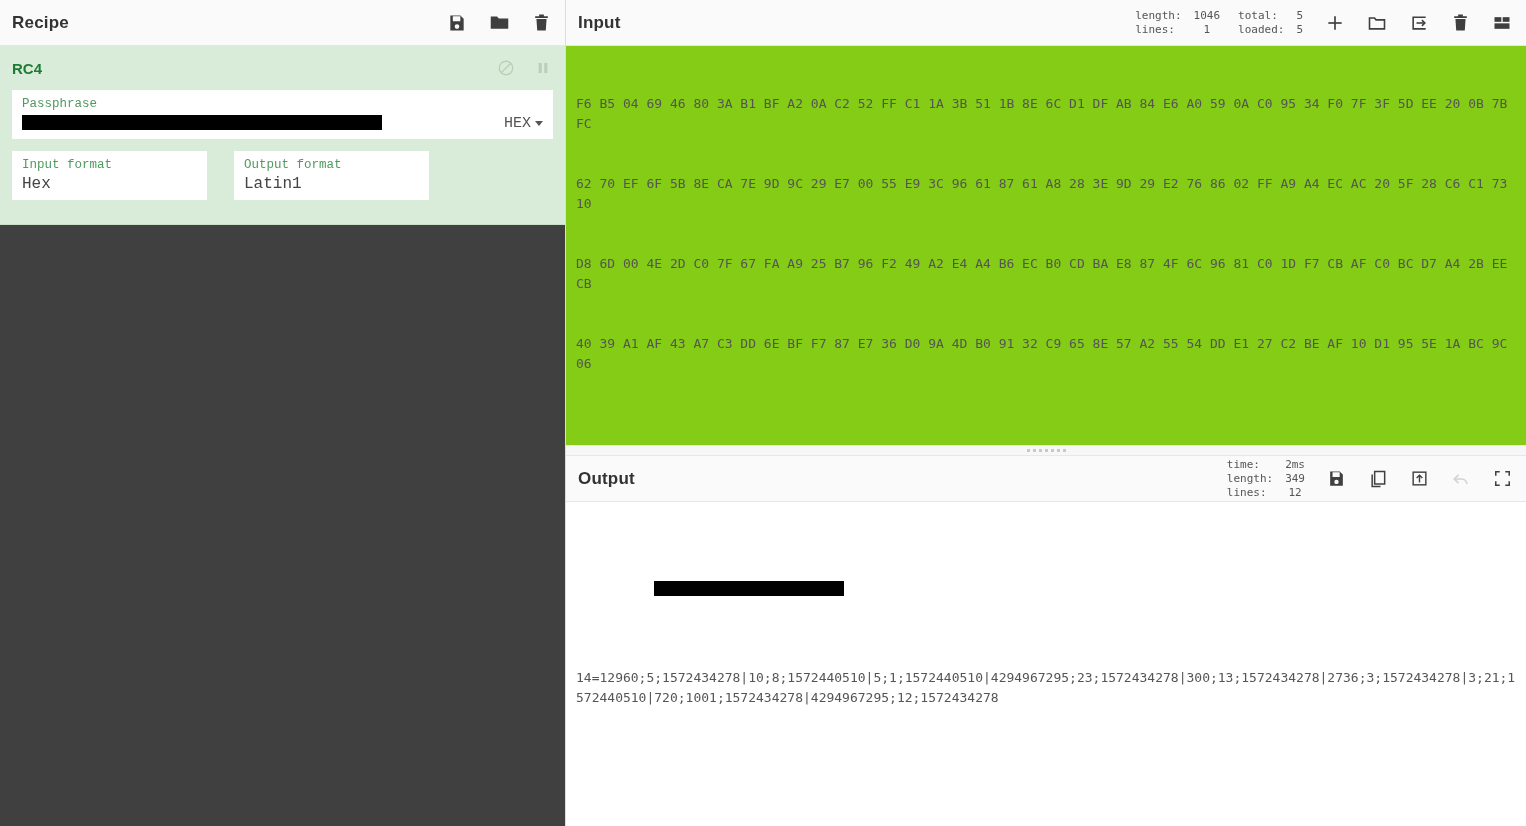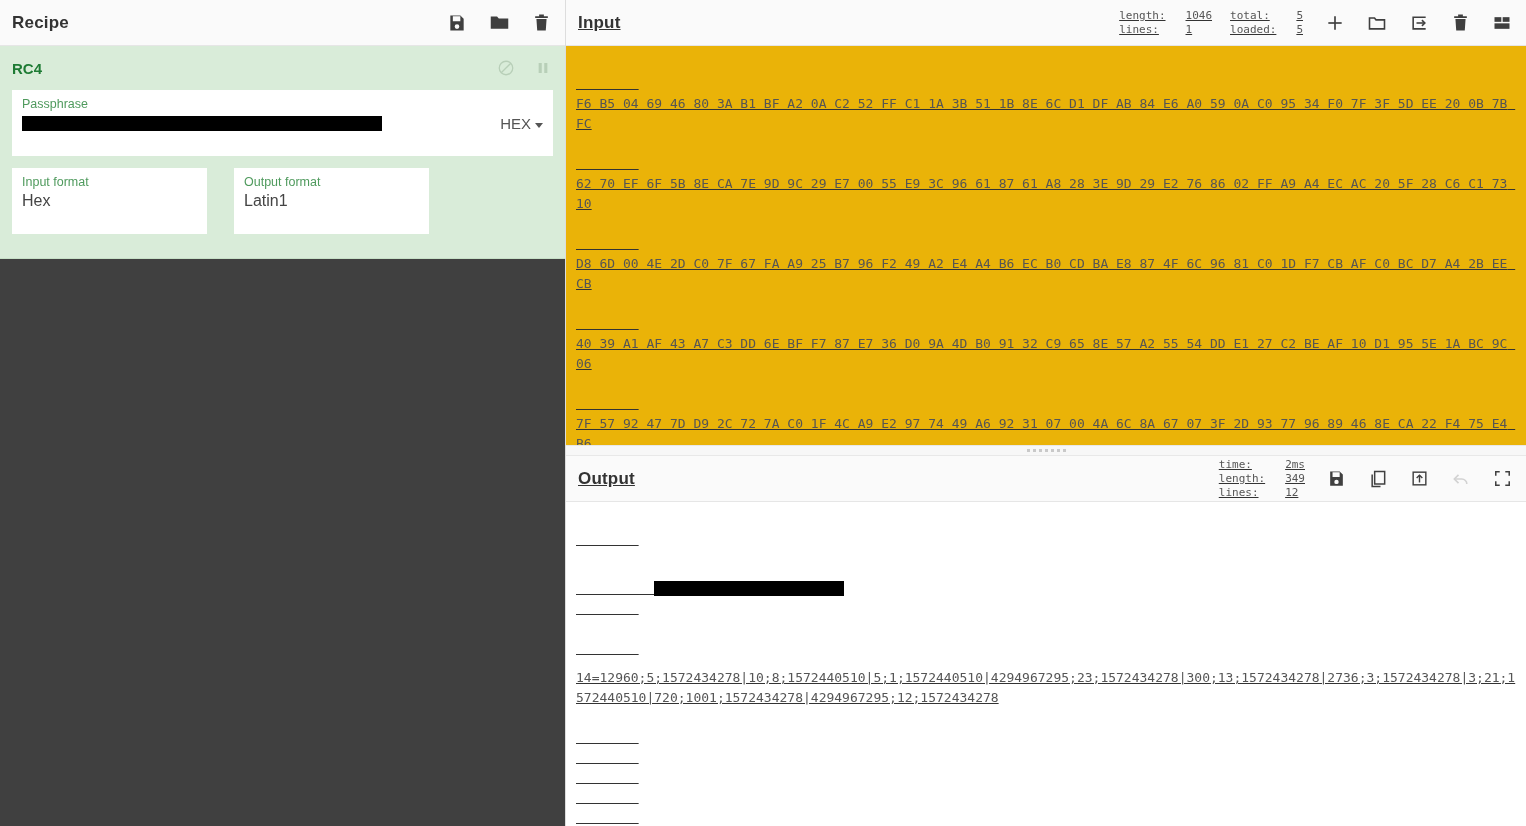--- a/index.html
+++ b/index.html
@@ -51,22 +51,23 @@
   .op-title { font-size: 15px; font-weight: bold; color: #1e7b34; }
   .op-icons { display: flex; align-items: center; gap: 20px; }
   .op-icon { color: #b8cfb8; display: flex; align-items: center; cursor: pointer; }
 
   .op-args { padding: 0 12px; }
   .arg-row { display: flex; gap: 27px; }
   .arg-field {
     position: relative;
     background: #fff;
     border: none;
-    padding: 6px 10px 22px 10px;
+    padding: 6px 10px 5px 10px;
     margin-bottom: 12px;
+    font-family: Liberation Mono, monospace;
   }
   .arg-field.full { width: 100%; display: flex; align-items: flex-end; }
   .arg-field .field-inner { flex: 1 1 auto; }
   .arg-label { font-size: 12.5px; color: #4f9a5d; line-height: 16px; }
   .arg-value { font-size: 16px; color: #444; line-height: 22px; min-height: 22px; }
   .redacted {
     background: #000; color: transparent; display: inline-block;
     height: 15px; vertical-align: middle;
   }
   .arg-dropdown {
@@ -74,38 +75,38 @@
     white-space: nowrap; cursor: pointer;
   }
   .caret {
     display: inline-block; width: 0; height: 0; margin-left: 4px;
     border-left: 4px solid transparent; border-right: 4px solid transparent;
     border-top: 5px solid #555; vertical-align: middle;
   }
   .arg-field.half { width: 195px; }
 
   
-  #io-col { width: 960px; height: 826px; display: flex; flex-direction: column; background: #eab308; text-decoration: underline; }
+  #io-col { width: 960px; height: 826px; display: flex; flex-direction: column; background: #84cc16; }
 
   .io-title-bar {
     min-height: 46px; height: 46px;
     background: #fafafa;
     border-bottom: 1px solid #e6e6e6;
     display: flex; align-items: center;
     padding: 0 14px 0 12px;
   }
   .meta-block {
     display: flex; gap: 18px;
     font-family: "DejaVu Sans Mono", monospace;
     font-size: 11px; color: #555; line-height: 14px;
     margin-right: 22px;
   }
-  .meta-group { display: grid; grid-template-columns: auto auto; column-gap: 20px; }
+  .meta-group { display: grid; grid-template-columns: auto auto; column-gap: 12px; }
   .meta-key { text-align: left; }
-  .meta-val { text-align: left; }
+  .meta-val { text-align: center; }
 
   #input-panel { flex: 0 0 399px; height: 399px; overflow: hidden; position: relative; }
   .io-text {
     padding: 8px 10px 8px 10px;
     font-family: "DejaVu Sans Mono", monospace;
     font-size: 13px; line-height: 20px; color: #555;
     white-space: pre-wrap; word-break: break-all;
   }
   .hex-line { letter-spacing: 0px; }
 
@@ -262,21 +263,20 @@
         </span>
       </span>
     </div>
 
     <div id="input-panel">
       <div class="io-text">
         <div class="hex-line">F6 B5 04 69 46 80 3A B1 BF A2 0A C2 52 FF C1 1A 3B 51 1B 8E 6C D1 DF AB 84 E6 A0 59 0A C0 95 34 F0 7F 3F 5D EE 20 0B 7B FC</div>
         <div class="hex-line">62 70 EF 6F 5B 8E CA 7E 9D 9C 29 E7 00 55 E9 3C 96 61 87 61 A8 28 3E 9D 29 E2 76 86 02 FF A9 A4 EC AC 20 5F 28 C6 C1 73 10</div>
         <div class="hex-line">D8 6D 00 4E 2D C0 7F 67 FA A9 25 B7 96 F2 49 A2 E4 A4 B6 EC B0 CD BA E8 87 4F 6C 96 81 C0 1D F7 CB AF C0 BC D7 A4 2B EE CB</div>
         <div class="hex-line">40 39 A1 AF 43 A7 C3 DD 6E BF F7 87 E7 36 D0 9A 4D B0 91 32 C9 65 8E 57 A2 55 54 DD E1 27 C2 BE AF 10 D1 95 5E 1A BC 9C 06</div>
-        <div class="hex-line">7F 57 92 47 7D D9 2C 72 7A C0 1F 4C A9 E2 97 74 49 A6 92 31 07 00 4A 6C 8A 67 07 3F 2D 93 77 96 89 46 8E CA 22 F4 75 E4 B6</div>
         
         
         
         
       </div>
     </div>
 
     <div class="splitter">
       <span class="grip">
         <i></i>

